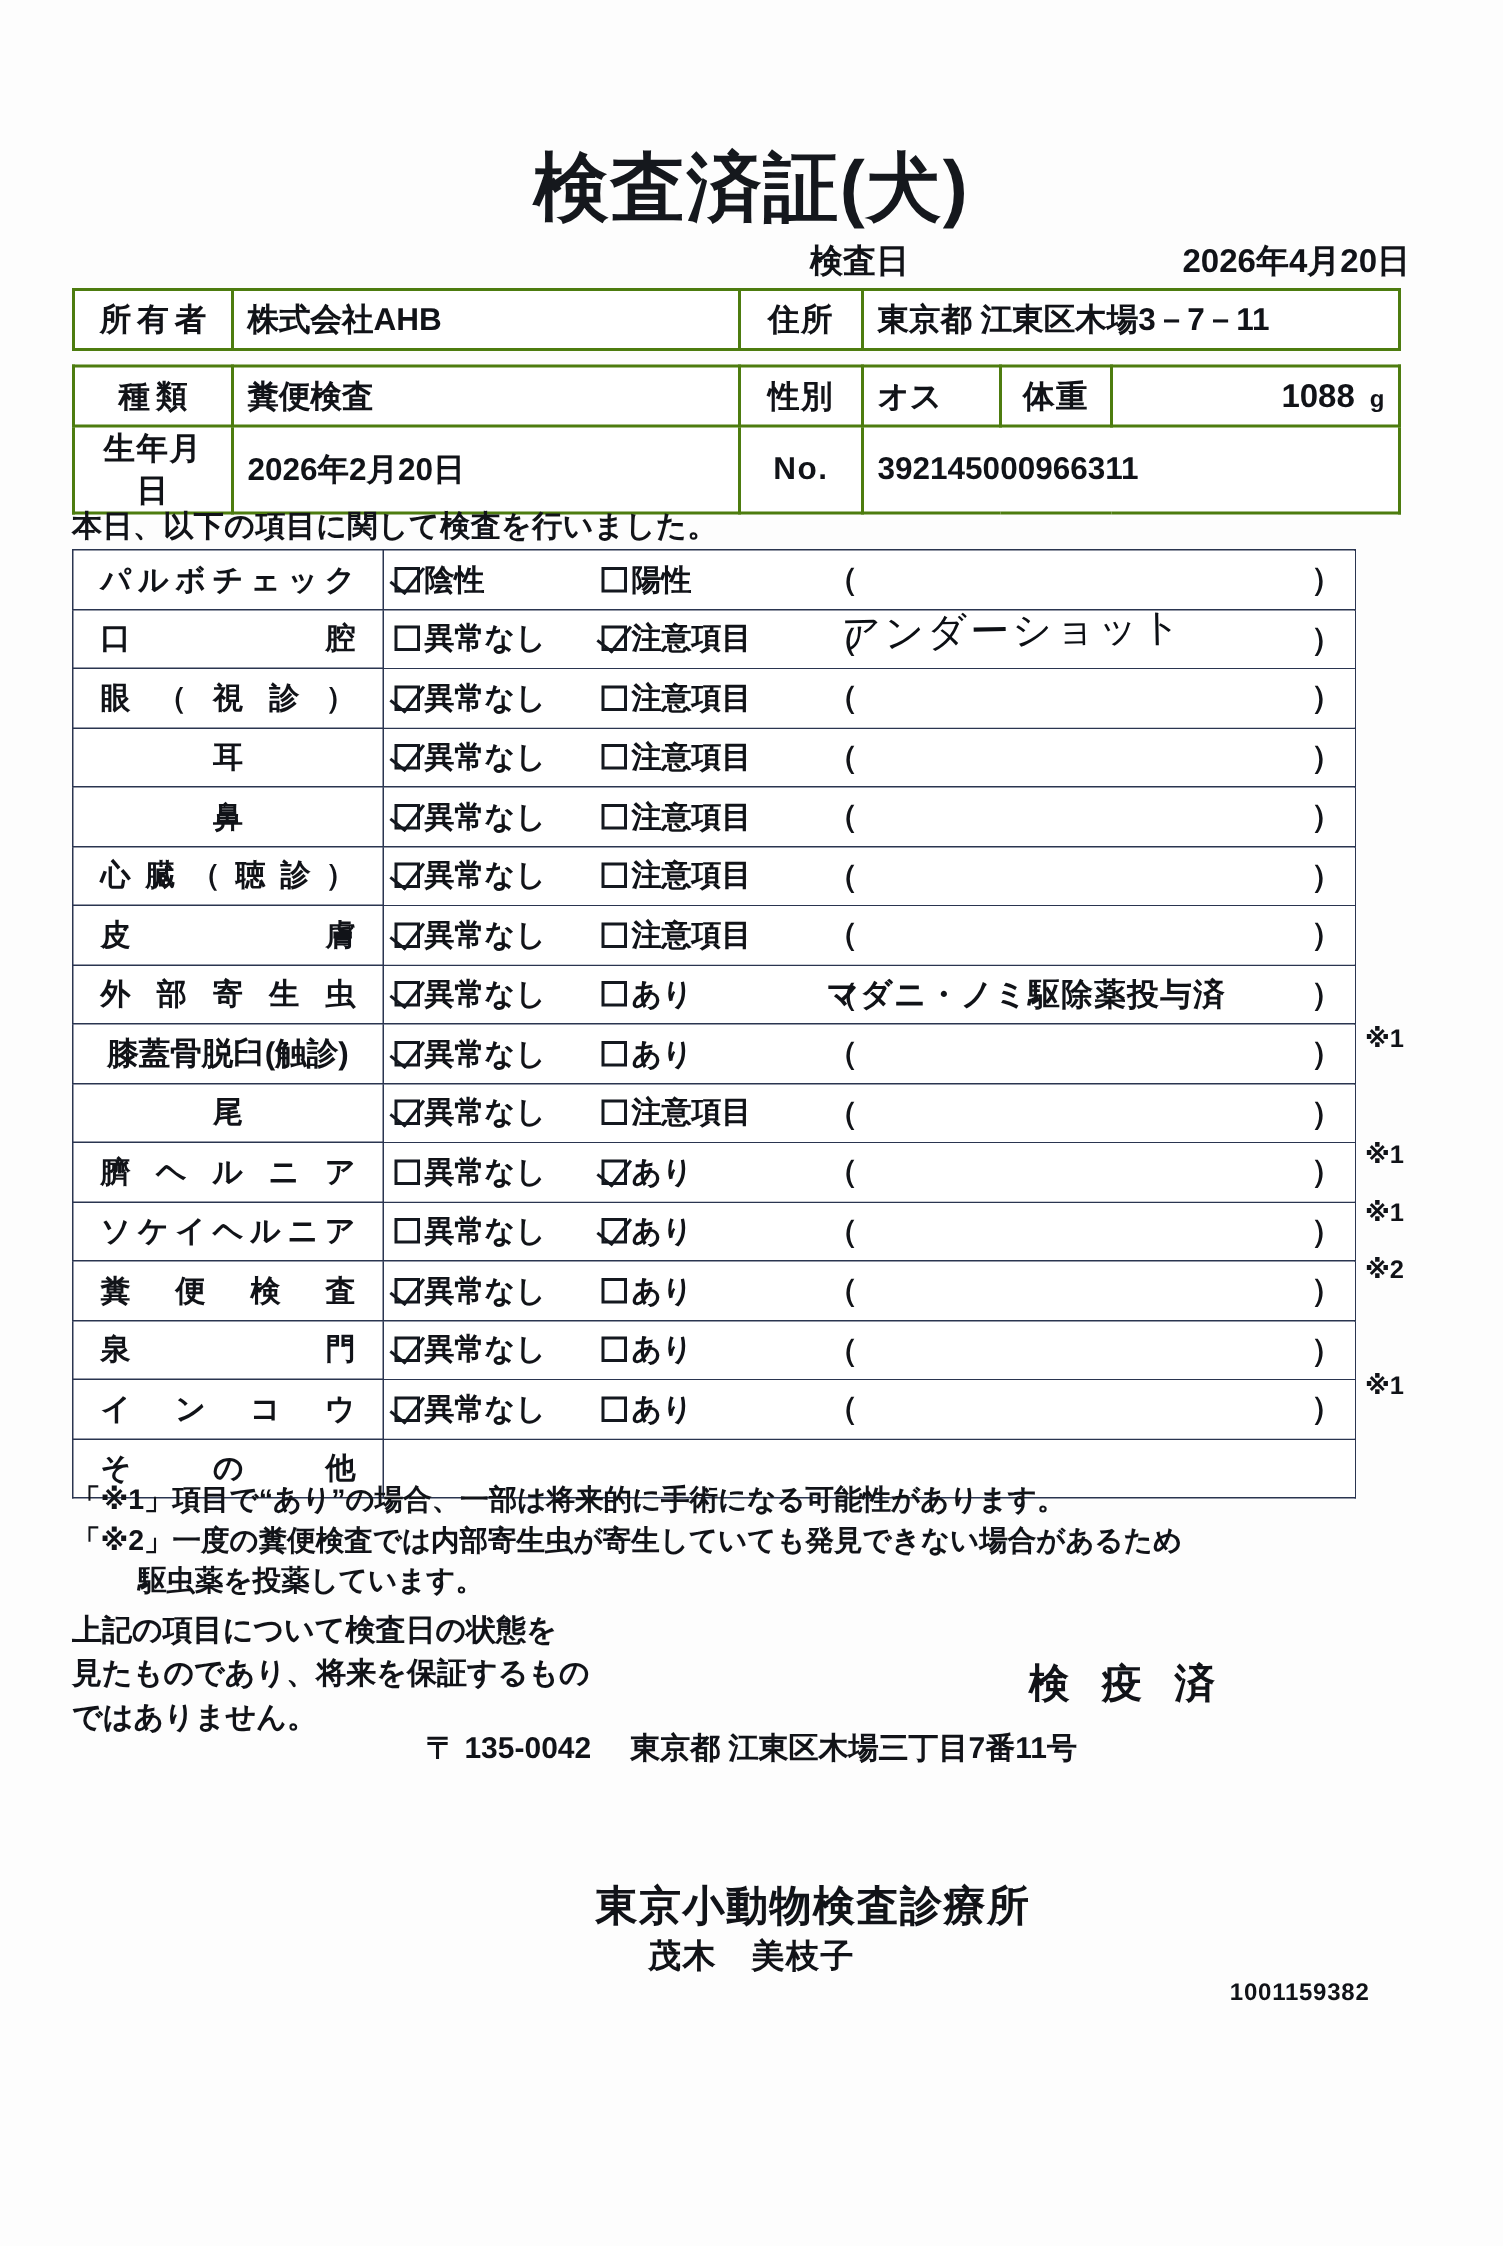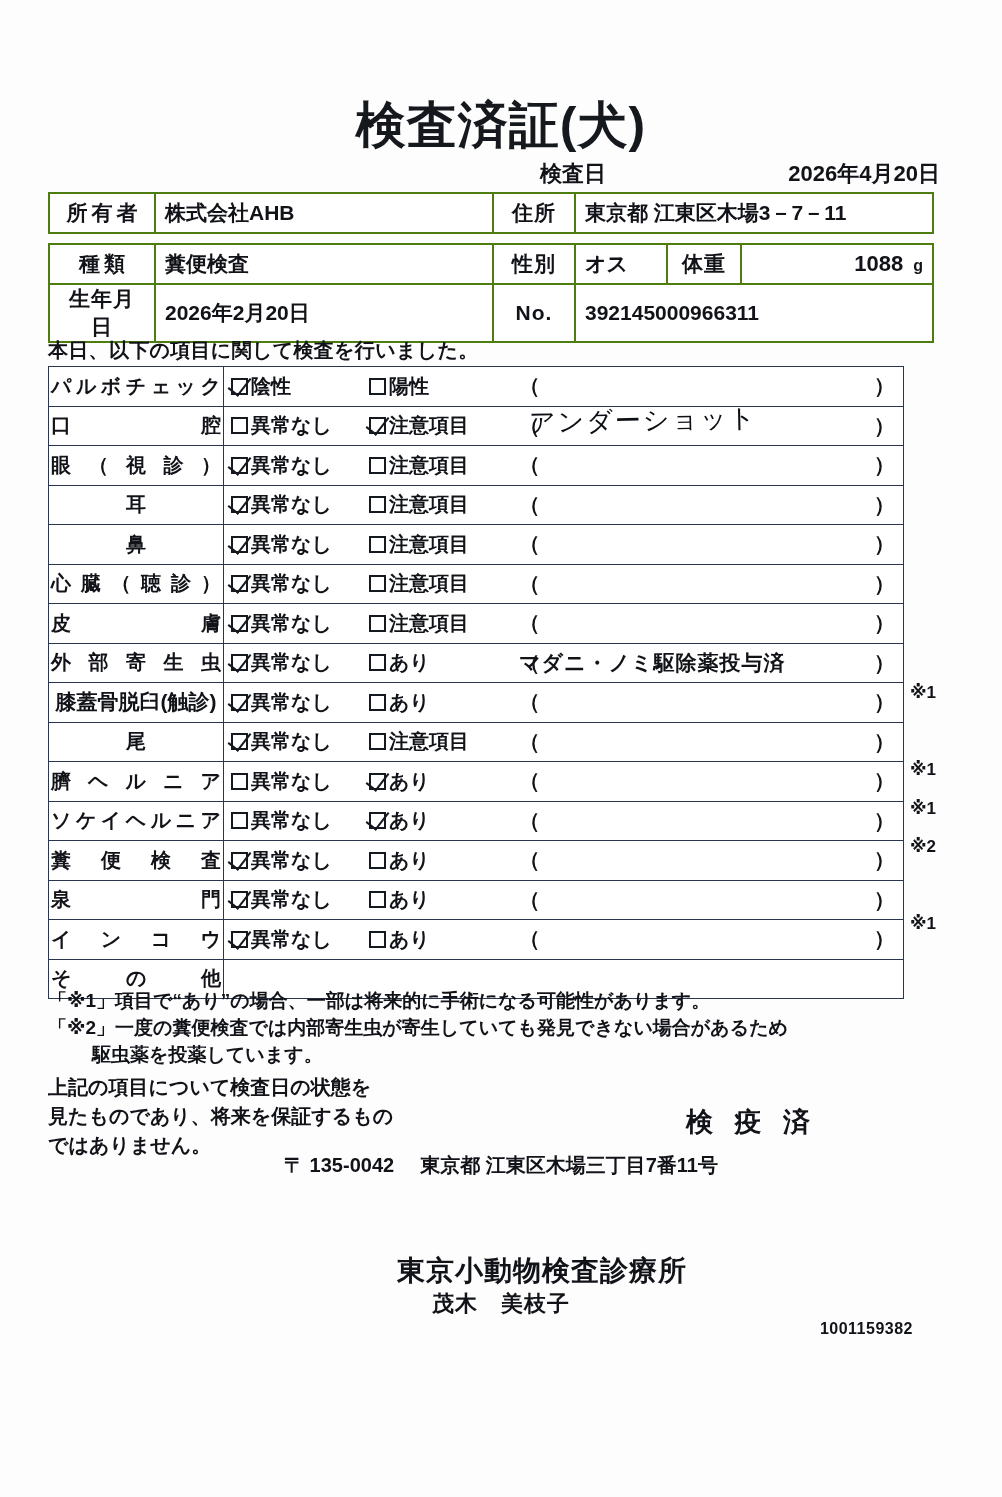--- a/index.html
+++ b/index.html
@@ -102,21 +102,21 @@
   .check-table td {
     border: 1.6px solid #2a3550;
     height: 38.5px;
     background: #ffffff;
     vertical-align: middle;
     font-size: 20px;
     font-weight: 700;
   }
   td.c-label {
     width: 170px;
-    padding: 0 2px;
+    padding: 0 18px;
     text-align: justify;
     text-align-last: justify;
     white-space: nowrap;
   }
   td.c-label.center  { text-align: center; text-align-last: center; }
   td.c-label.tight   { text-align: center; text-align-last: center; letter-spacing: 0px; font-size: 21px; }
   td.c-body { padding: 0 0 0 7px; position: relative; }
 
   .opt-row { display: flex; align-items: center; height: 100%; }
   .opt {

